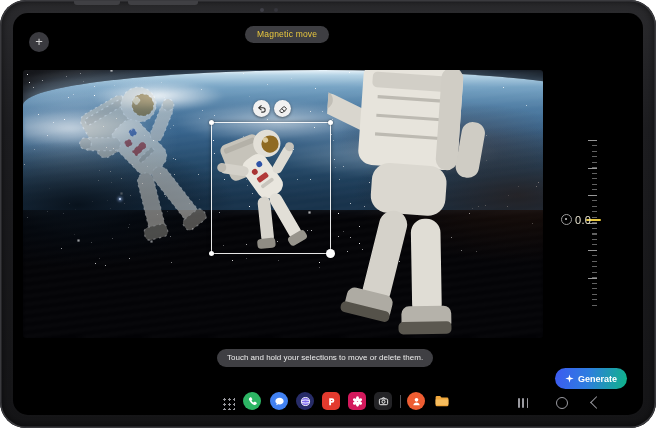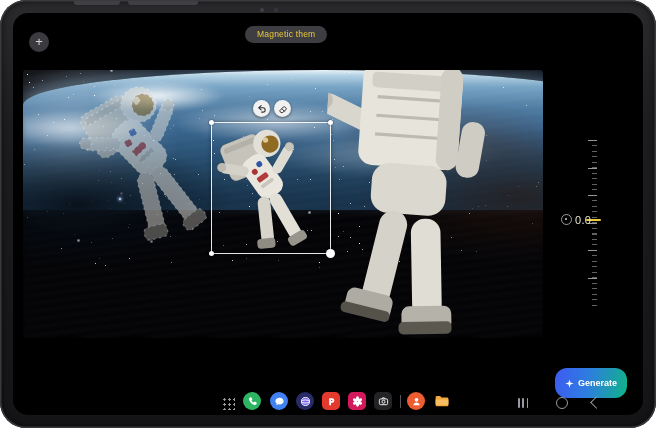--- a/index.html
+++ b/index.html
@@ -69,21 +69,21 @@
     background:repeating-linear-gradient(180deg,rgba(190,190,190,.8) 0 1px,transparent 1px 27.6px);}
   .angle-marker{left:573px;top:206px;width:15px;height:2px;background:#e9c83f;border-radius:1px;}
   .angle-row{left:548px;top:201px;height:11px;display:flex;align-items:center;gap:3px;}
   .dial-ic{width:9px;height:9px;border:1px solid #9c9c9c;border-radius:50%;position:relative;}
   .dial-ic::after{content:"";position:absolute;left:3px;top:3px;width:2px;height:2px;border-radius:50%;background:#cfcfcf;}
   .angle-val{font-size:11px;color:#e6e2cf;letter-spacing:.3px;}
 
   
   .toast{left:204px;top:336px;height:18px;line-height:18px;padding:0 10px;border-radius:9px;
     background:#3f3f43;color:#ececec;font-size:8px;}
-  .gen-btn{left:542px;top:355px;width:72px;height:30px;border-radius:12px;
+  .gen-btn{left:542px;top:355px;width:72px;height:21px;border-radius:12px;
     display:flex;align-items:center;justify-content:center;gap:4px;
     color:#fff;font-size:9px;font-weight:bold;}
   .gen-btn svg{width:9px;height:9px;}
 
   
   .grid-ic{left:209px;top:384px;width:13px;height:13px;
     background-image:radial-gradient(circle,#97979c 1px,transparent 1.3px);
     background-size:5px 5px;background-position:0 0;}
   .app{width:18px;height:18px;top:379px;display:flex;align-items:center;justify-content:center;}
   .app.round{border-radius:50%;} .app.sq{border-radius:5px;}
@@ -158,21 +158,21 @@
 <div class="device">
   <div class="edge-btn" style="left:74px;width:46px;"></div>
   <div class="edge-btn" style="left:128px;width:70px;"></div>
   <div class="cam-dot" style="left:260px;"></div>
   <div class="cam-dot d2" style="left:274px;"></div>
 
   <div class="screen">
 
     <div class="abs add-btn">+</div>
 
-    <div class="abs tool-pill">Magnetic them</div>
+    <div class="abs tool-pill">Magnetic move</div>
 
     <div class="abs photo">
       <div class="abs glow"></div>
       <div class="abs stars1" style="box-shadow: rgba(255, 255, 255, 0.67) 311px 89px 0px 0px, rgba(255, 255, 255, 0.49) 346px 34px 0px 0px, rgba(255, 255, 255, 0.68) 141px 124px 0px 0px, rgba(255, 255, 255, 0.69) 244px 49px 0px 0px, rgba(255, 255, 255, 0.31) 386px 61px 0px 0px, rgba(255, 255, 255, 0.54) 259px 137px 0px 0px, rgba(255, 255, 255, 0.66) 1px 94px 0px 0px, rgba(255, 255, 255, 0.22) 26px 118px 0px 0px, rgba(255, 255, 255, 0.3) 138px 12px 0px 0px, rgba(255, 255, 255, 0.21) 405px 106px 0px 0px, rgba(255, 255, 255, 0.47) 89px 168px 0px 0px, rgba(255, 255, 255, 0.45) 419px 63px 0px 0px, rgba(255, 255, 255, 0.51) 19px 10px 0px 0px, rgba(255, 255, 255, 0.56) 309px 49px 0px 0px, rgba(255, 255, 255, 0.61) 108px 60px 0px 0px, rgba(255, 255, 255, 0.31) 444px 101px 0px 0px, rgba(255, 255, 255, 0.24) 147px 58px 0px 0px, rgba(255, 255, 255, 0.58) 341px 136px 0px 0px, rgba(255, 255, 255, 0.72) 480px 17px 0px 0px, rgba(255, 255, 255, 0.28) 223px 188px 0px 0px, rgba(255, 255, 255, 0.4) 57px 3px 0px 0px, rgba(255, 255, 255, 0.69) 249px 122px 0px 0px, rgba(255, 255, 255, 0.71) 40px 143px 0px 0px, rgba(255, 255, 255, 0.3) 144px 141px 0px 0px, rgba(255, 255, 255, 0.27) 269px 164px 0px 0px, rgba(255, 255, 255, 0.7) 515px 112px 0px 0px, rgba(255, 255, 255, 0.39) 224px 115px 0px 0px, rgba(255, 255, 255, 0.6) 308px 64px 0px 0px, rgba(255, 255, 255, 0.66) 152px 89px 0px 0px, rgba(255, 255, 255, 0.69) 360px 198px 0px 0px, rgba(255, 255, 255, 0.36) 223px 109px 0px 0px, rgba(255, 255, 255, 0.37) 52px 139px 0px 0px, rgba(255, 255, 255, 0.25) 407px 180px 0px 0px, rgba(255, 255, 255, 0.27) 246px 164px 0px 0px, rgba(255, 255, 255, 0.59) 503px 35px 0px 0px, rgba(255, 255, 255, 0.43) 362px 44px 0px 0px, rgba(255, 255, 255, 0.38) 84px 130px 0px 0px, rgba(255, 255, 255, 0.69) 107px 125px 0px 0px, rgba(255, 255, 255, 0.42) 169px 158px 0px 0px, rgba(255, 255, 255, 0.4) 68px 172px 0px 0px, rgba(255, 255, 255, 0.55) 4px 147px 0px 0px, rgba(255, 255, 255, 0.31) 453px 181px 0px 0px, rgba(255, 255, 255, 0.3) 312px 97px 0px 0px, rgba(255, 255, 255, 0.59) 24px 141px 0px 0px, rgba(255, 255, 255, 0.39) 150px 55px 0px 0px, rgba(255, 255, 255, 0.75) 15px 44px 0px 0px, rgba(255, 255, 255, 0.29) 296px 197px 0px 0px, rgba(255, 255, 255, 0.36) 88px 112px 0px 0px, rgba(255, 255, 255, 0.43) 204px 86px 0px 0px, rgba(255, 255, 255, 0.38) 355px 79px 0px 0px, rgba(255, 255, 255, 0.47) 463px 65px 0px 0px, rgba(255, 255, 255, 0.52) 316px 109px 0px 0px, rgba(255, 255, 255, 0.36) 121px 65px 0px 0px, rgba(255, 255, 255, 0.32) 166px 133px 0px 0px, rgba(255, 255, 255, 0.37) 87px 138px 0px 0px, rgba(255, 255, 255, 0.22) 64px 62px 0px 0px, rgba(255, 255, 255, 0.46) 299px 41px 0px 0px, rgba(255, 255, 255, 0.7) 196px 142px 0px 0px, rgba(255, 255, 255, 0.28) 420px 87px 0px 0px, rgba(255, 255, 255, 0.66) 449px 105px 0px 0px, rgba(255, 255, 255, 0.28) 463px 90px 0px 0px, rgba(255, 255, 255, 0.31) 320px 161px 0px 0px, rgba(255, 255, 255, 0.74) 201px 109px 0px 0px, rgba(255, 255, 255, 0.66) 254px 171px 0px 0px, rgba(255, 255, 255, 0.24) 385px 10px 0px 0px, rgba(255, 255, 255, 0.57) 87px 101px 0px 0px, rgba(255, 255, 255, 0.65) 394px 198px 0px 0px, rgba(255, 255, 255, 0.67) 327px 167px 0px 0px, rgba(255, 255, 255, 0.45) 310px 70px 0px 0px, rgba(255, 255, 255, 0.39) 455px 136px 0px 0px, rgba(255, 255, 255, 0.38) 485px 125px 0px 0px, rgba(255, 255, 255, 0.4) 437px 30px 0px 0px, rgba(255, 255, 255, 0.56) 10px 17px 0px 0px, rgba(255, 255, 255, 0.68) 376px 191px 0px 0px, rgba(255, 255, 255, 0.28) 241px 141px 0px 0px, rgba(255, 255, 255, 0.23) 141px 27px 0px 0px, rgba(255, 255, 255, 0.51) 150px 88px 0px 0px, rgba(255, 255, 255, 0.63) 371px 158px 0px 0px, rgba(255, 255, 255, 0.48) 101px 133px 0px 0px, rgba(255, 255, 255, 0.45) 229px 93px 0px 0px, rgba(255, 255, 255, 0.37) 220px 66px 0px 0px, rgba(255, 255, 255, 0.35) 76px 100px 0px 0px, rgba(255, 255, 255, 0.56) 274px 109px 0px 0px, rgba(255, 255, 255, 0.2) 226px 26px 0px 0px, rgba(255, 255, 255, 0.24) 76px 188px 0px 0px, rgba(255, 255, 255, 0.48) 450px 86px 0px 0px, rgba(255, 255, 255, 0.23) 51px 164px 0px 0px, rgba(255, 255, 255, 0.59) 191px 45px 0px 0px, rgba(255, 255, 255, 0.73) 292px 18px 0px 0px, rgba(255, 255, 255, 0.64) 388px 132px 0px 0px, rgba(255, 255, 255, 0.49) 284px 160px 0px 0px, rgba(255, 255, 255, 0.25) 91px 15px 0px 0px, rgba(255, 255, 255, 0.57) 30px 52px 0px 0px, rgba(255, 255, 255, 0.74) 346px 112px 0px 0px, rgba(255, 255, 255, 0.39) 11px 79px 0px 0px, rgba(255, 255, 255, 0.5) 147px 166px 0px 0px, rgba(255, 255, 255, 0.72) 106px 188px 0px 0px, rgba(255, 255, 255, 0.67) 137px 103px 0px 0px, rgba(255, 255, 255, 0.51) 484px 136px 0px 0px, rgba(255, 255, 255, 0.47) 419px 62px 0px 0px, rgba(255, 255, 255, 0.58) 388px 109px 0px 0px, rgba(255, 255, 255, 0.73) 287px 109px 0px 0px, rgba(255, 255, 255, 0.37) 509px 153px 0px 0px, rgba(255, 255, 255, 0.68) 327px 133px 0px 0px, rgba(255, 255, 255, 0.37) 200px 175px 0px 0px, rgba(255, 255, 255, 0.39) 455px 82px 0px 0px, rgba(255, 255, 255, 0.54) 276px 167px 0px 0px, rgba(255, 255, 255, 0.28) 449px 138px 0px 0px, rgba(255, 255, 255, 0.47) 148px 192px 0px 0px, rgba(255, 255, 255, 0.62) 142px 126px 0px 0px, rgba(255, 255, 255, 0.3) 382px 142px 0px 0px, rgba(255, 255, 255, 0.5) 438px 180px 0px 0px, rgba(255, 255, 255, 0.47) 244px 14px 0px 0px, rgba(255, 255, 255, 0.43) 462px 135px 0px 0px, rgba(255, 255, 255, 0.59) 229px 123px 0px 0px, rgba(255, 255, 255, 0.29) 268px 8px 0px 0px, rgba(255, 255, 255, 0.41) 50px 24px 0px 0px, rgba(255, 255, 255, 0.58) 428px 167px 0px 0px, rgba(255, 255, 255, 0.35) 43px 6px 0px 0px, rgba(255, 255, 255, 0.67) 362px 53px 0px 0px, rgba(255, 255, 255, 0.69) 324px 181px 0px 0px, rgba(255, 255, 255, 0.54) 178px 19px 0px 0px, rgba(255, 255, 255, 0.35) 124px 96px 0px 0px, rgba(255, 255, 255, 0.49) 134px 144px 0px 0px, rgba(255, 255, 255, 0.26) 252px 118px 0px 0px, rgba(255, 255, 255, 0.71) 405px 137px 0px 0px, rgba(255, 255, 255, 0.22) 60px 11px 0px 0px, rgba(255, 255, 255, 0.33) 176px 48px 0px 0px, rgba(255, 255, 255, 0.66) 513px 116px 0px 0px, rgba(255, 255, 255, 0.22) 176px 129px 0px 0px, rgba(255, 255, 255, 0.41) 380px 159px 0px 0px, rgba(255, 255, 255, 0.48) 105px 157px 0px 0px, rgba(255, 255, 255, 0.62) 71px 16px 0px 0px, rgba(255, 255, 255, 0.64) 223px 174px 0px 0px, rgba(255, 255, 255, 0.3) 255px 190px 0px 0px, rgba(255, 255, 255, 0.57) 75px 110px 0px 0px, rgba(255, 255, 255, 0.33) 106px 154px 0px 0px, rgba(255, 255, 255, 0.53) 69px 131px 0px 0px, rgba(255, 255, 255, 0.71) 287px 41px 0px 0px, rgba(255, 255, 255, 0.23) 270px 149px 0px 0px, rgba(255, 255, 255, 0.36) 495px 116px 0px 0px, rgba(255, 255, 255, 0.59) 24px 65px 0px 0px, rgba(255, 255, 255, 0.67) 394px 50px 0px 0px, rgba(255, 255, 255, 0.55) 236px 36px 0px 0px, rgba(255, 255, 255, 0.67) 262px 37px 0px 0px, rgba(255, 255, 255, 0.75) 45px 27px 0px 0px, rgba(255, 255, 255, 0.48) 109px 94px 0px 0px, rgba(255, 255, 255, 0.57) 320px 96px 0px 0px, rgba(255, 255, 255, 0.66) 82px 195px 0px 0px, rgba(255, 255, 255, 0.48) 179px 40px 0px 0px;"></div>
       <div class="abs stars2" style="box-shadow: rgba(255, 255, 255, 0.99) 6px 12px 0px 0px, rgba(255, 255, 255, 0.76) 270px 79px 0px 0px, rgba(255, 255, 255, 0.67) 286px 142px 0px 0.6px, rgba(255, 255, 255, 0.64) 395px 101px 0px 0px, rgba(255, 255, 255, 0.68) 151px 104px 0px 0px, rgba(255, 255, 255, 0.64) 128px 171px 0px 0.6px, rgba(255, 255, 255, 0.8) 80px 56px 0px 0px, rgba(255, 255, 255, 0.8) 38px 178px 0px 0px, rgba(255, 255, 255, 0.83) 352px 188px 0px 0px, rgba(255, 255, 255, 0.63) 428px 7px 0px 0px, rgba(255, 255, 255, 0.59) 220px 3px 0px 0px, rgba(255, 255, 255, 0.76) 191px 83px 0px 0px, rgba(255, 255, 255, 0.7) 364px 134px 0px 0px, rgba(255, 255, 255, 0.96) 71px 25px 0px 0px, rgba(255, 255, 255, 0.7) 98px 123px 0px 0.6px, rgba(255, 255, 255, 0.8) 354px 179px 0px 0px, rgba(255, 255, 255, 0.6) 339px 179px 0px 0px, rgba(255, 255, 255, 0.98) 336px 173px 0px 0px, rgba(255, 255, 255, 0.99) 307px 187px 0px 0px, rgba(255, 255, 255, 0.78) 423px 1px 0px 0px, rgba(255, 255, 255, 0.89) 375px 107px 0px 0px, rgba(255, 255, 255, 0.74) 288px 160px 0px 0px, rgba(255, 255, 255, 0.69) 382px 107px 0px 0px, rgba(255, 255, 255, 0.97) 4px 4px 0px 0px, rgba(255, 255, 255, 0.83) 326px 2px 0px 0px, rgba(255, 255, 255, 0.68) 371px 193px 0px 0px, rgba(255, 255, 255, 0.83) 336px 156px 0px 0px, rgba(255, 255, 255, 0.78) 72px 193px 0px 0px, rgba(255, 255, 255, 0.64) 83px 77px 0px 0px, rgba(255, 255, 255, 0.85) 446px 143px 0px 0px, rgba(255, 255, 255, 0.98) 315px 143px 0px 0px, rgba(255, 255, 255, 0.91) 119px 113px 0px 0px, rgba(255, 255, 255, 0.76) 98px 108px 0px 0px, rgba(255, 255, 255, 0.75) 93px 48px 0px 0px, rgba(255, 255, 255, 0.63) 88px 0px 0px 0.6px, rgba(255, 255, 255, 0.99) 55px 170px 0px 0.6px, rgba(255, 255, 255, 0.77) 90px 78px 0px 0px, rgba(255, 255, 255, 0.91) 190px 70px 0px 0px, rgba(255, 255, 255, 0.91) 414px 103px 0px 0px, rgba(255, 255, 255, 0.79) 291px 57px 0px 0px, rgba(255, 255, 255, 0.92) 41px 49px 0px 0px, rgba(255, 255, 255, 0.71) 401px 83px 0px 0px, rgba(255, 255, 255, 0.76) 130px 70px 0px 0px, rgba(255, 255, 255, 0.8) 209px 190px 0px 0px, rgba(255, 255, 255, 0.68) 175px 104px 0px 0px, rgba(255, 255, 255, 0.93) 296px 192px 0px 0px, rgba(255, 255, 255, 0.97) 226px 136px 0px 0px, rgba(255, 255, 255, 0.86) 340px 31px 0px 0px, rgba(255, 255, 255, 0.72) 315px 166px 0px 0px, rgba(255, 255, 255, 0.88) 46px 133px 0px 0px;"></div>
 
       <div class="earth">
         <div class="clouds"></div>
         <div class="land"></div>
       </div>
@@ -213,20 +213,21 @@
     </div>
 
     <div class="abs ruler-major"></div>
     <div class="abs ruler"></div>
     <div class="abs angle-marker"></div>
     <div class="abs angle-row">
       <span class="dial-ic"></span>
       <span class="angle-val">0.0</span>
     </div>
 
+    <div class="abs toast">Touch and hold your selections to move or delete them.</div>
 
     <div class="abs gen-btn" style="background:linear-gradient(100deg,#3d5af1 0%,#2e7de0 45%,#0fb488 100%);">
       <svg viewBox="0 0 12 12">
         <path d="M6 0.5 L7.2 4.8 L11.5 6 L7.2 7.2 L6 11.5 L4.8 7.2 L0.5 6 L4.8 4.8 Z" fill="#fff"></path>
       </svg>
       <span>Generate</span>
     </div>
 
     <div class="abs grid-ic"></div>
 

